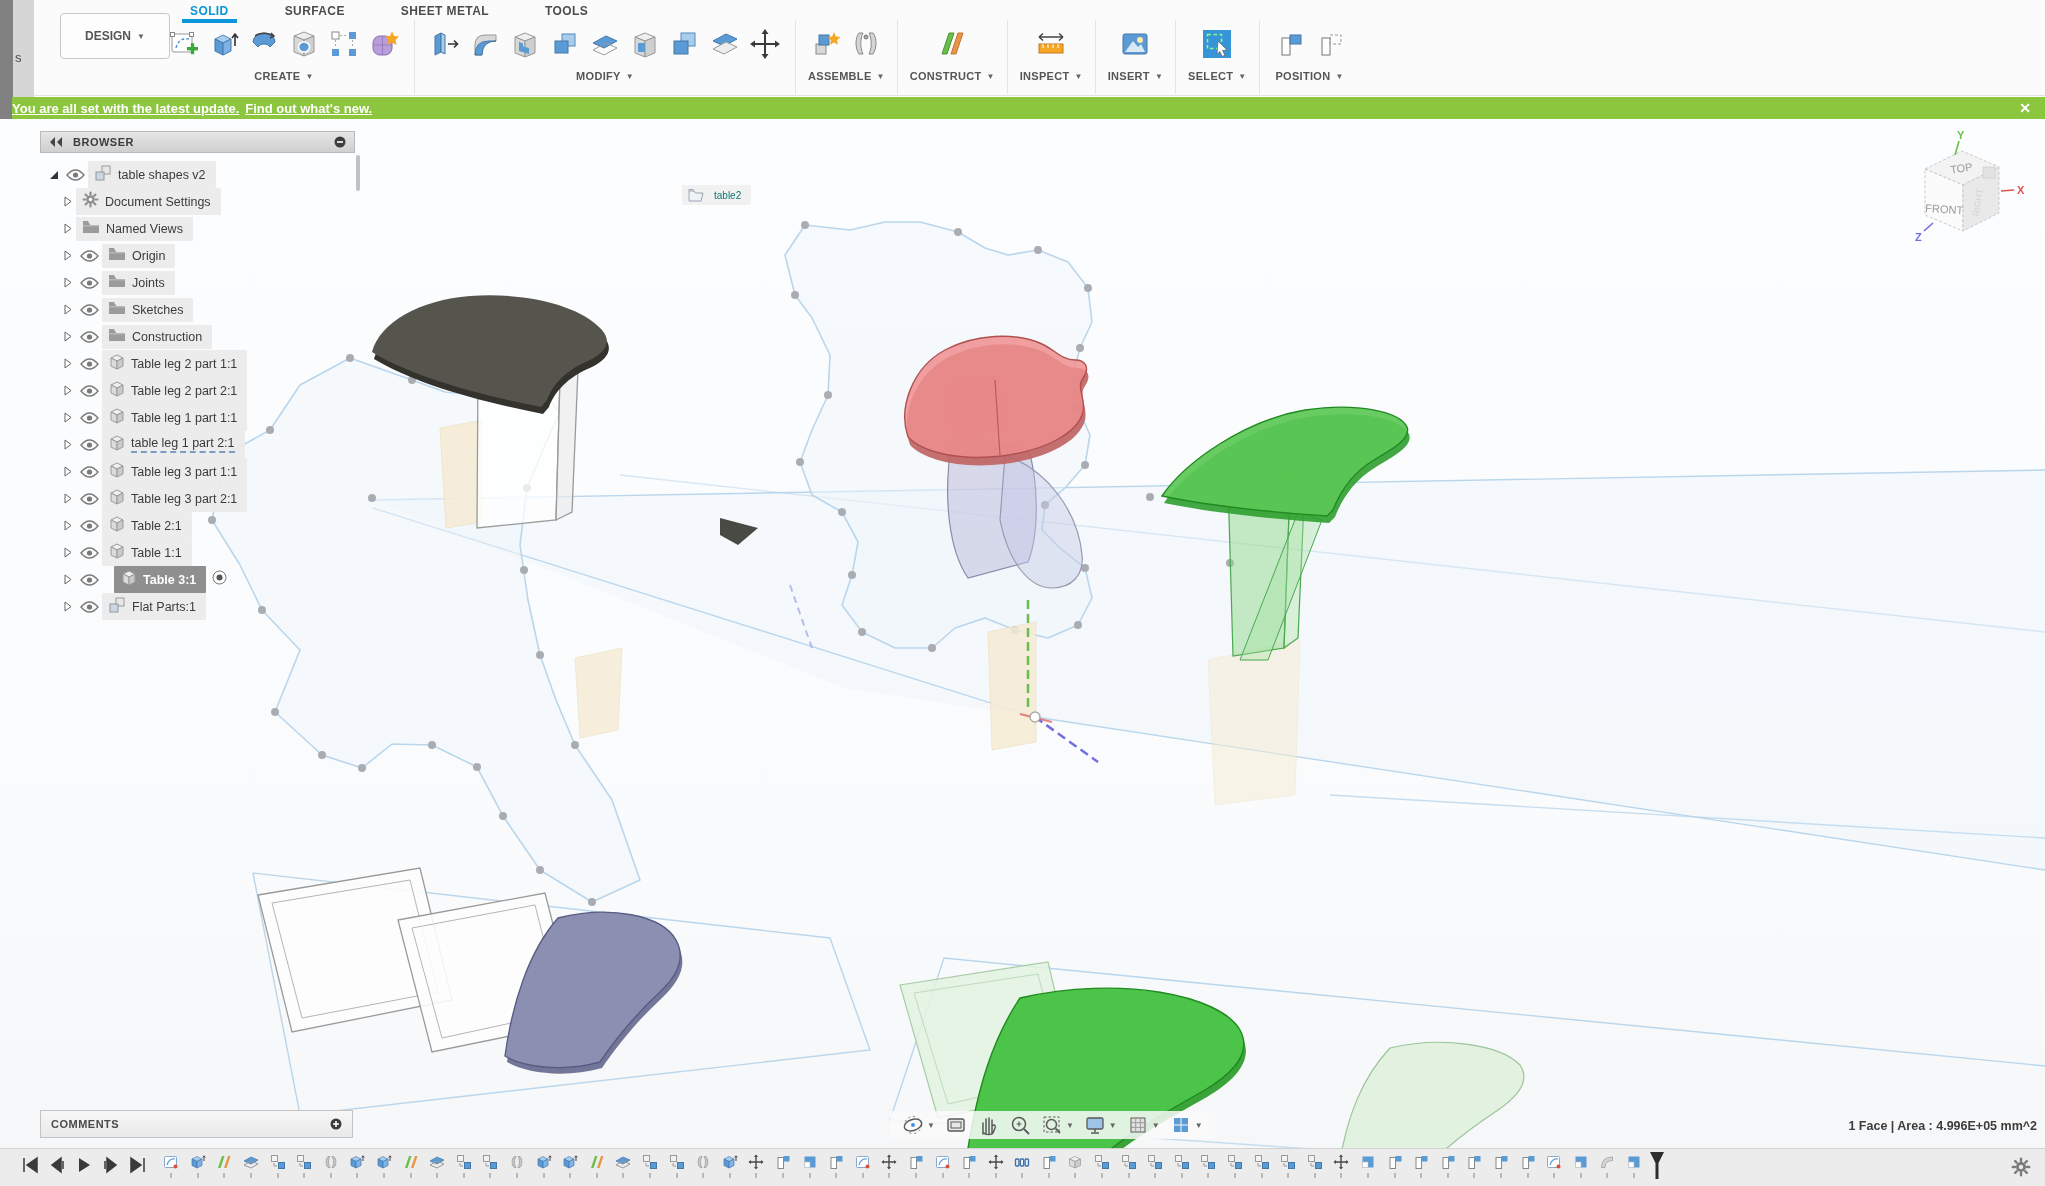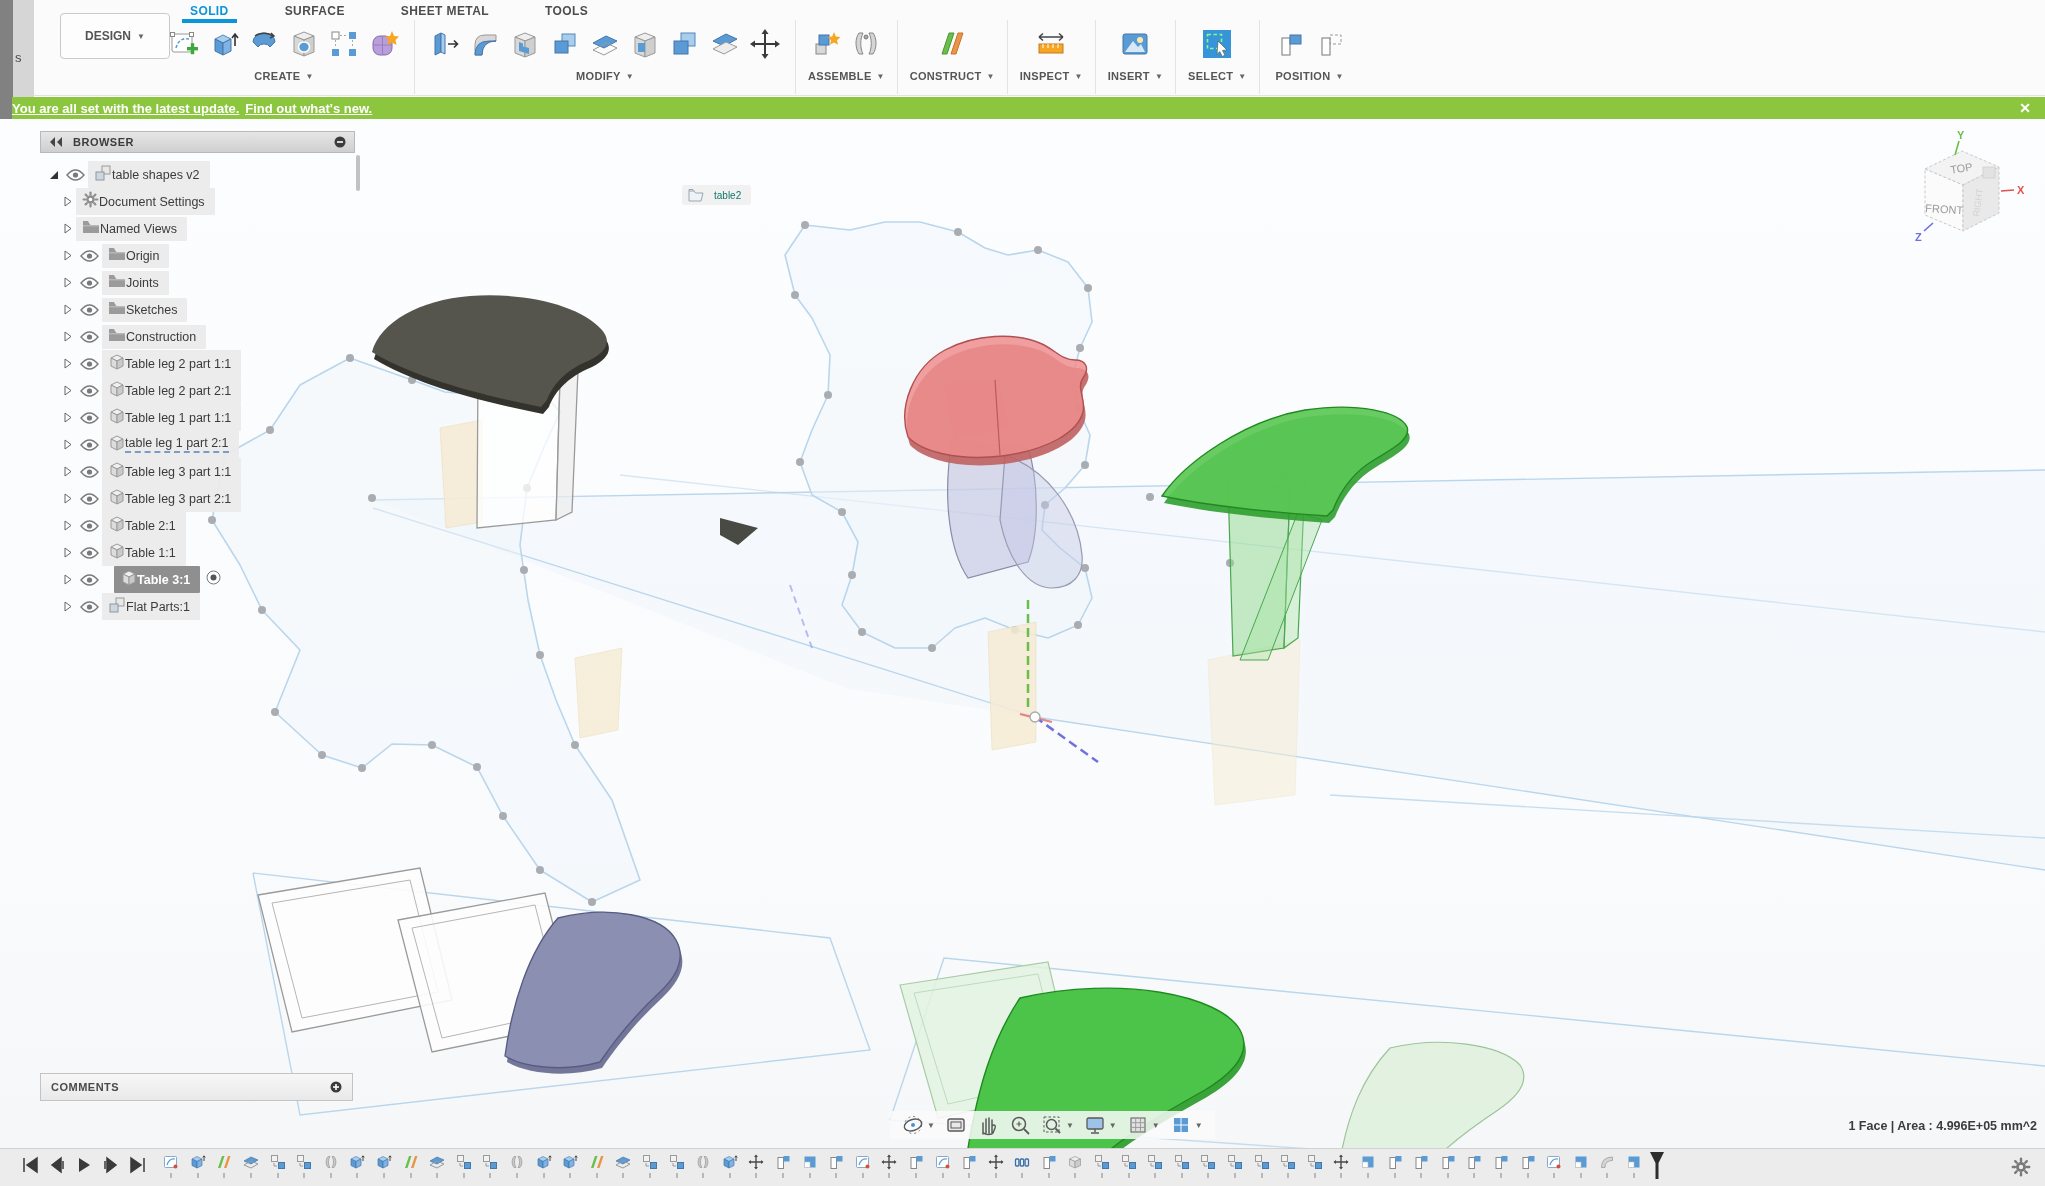--- a/index.html
+++ b/index.html
@@ -40,29 +40,29 @@
   
   #browser { position:absolute; left:40px; top:12px; width:315px; z-index:20; }
   #browser-header { height:22px; background:linear-gradient(#e6e6e6,#cfcfcf); border:1px solid #b9b9b9; display:flex; align-items:center; padding:0 8px; gap:10px; }
   #browser-header .title { font-size:11px; font-weight:bold; color:#3c3c3c; letter-spacing:.5px; flex:1; }
   .hdr-ico { color:#444; font-size:11px; cursor:pointer; line-height:1; }
   #browser-scroll { position:absolute; right:-5px; top:24px; width:4px; height:36px; background:#c2c2c2; border-radius:2px; }
   #tree { padding-top:8px; }
   .trow { display:flex; align-items:center; height:27px; }
   .trow .arrow { width:16px; display:flex; justify-content:center; cursor:pointer; }
   .trow .cell { width:26px; display:flex; justify-content:center; align-items:center; cursor:pointer; }
-  .trow .pill { display:flex; align-items:center; gap:0; background:rgba(234,234,234,.92); padding:3px 10px 3px 6px; border-radius:1px; cursor:pointer;justify-content:flex-end; }
+  .trow .pill { display:flex; align-items:center; gap:6px; background:rgba(234,234,234,.92); padding:3px 10px 3px 6px; border-radius:1px; cursor:pointer;justify-content:flex-end; }
   .trow .lbl { font-size:12.5px; color:#3b3b3b; white-space:nowrap; }
   .trow.sel .pill { background:#8f8f8f;margin-left:12px; }
   .trow.sel .lbl { color:#fff; font-weight:bold; }
   .trow .lbl.wavy { border-bottom:2px dashed #7d9cc4; padding-bottom:1px; }
   .radio { margin-left:6px; cursor:pointer; }
 
   
-  #comments { position:absolute; left:40px; top:954px; width:313px; height:28px; background:linear-gradient(#f7f7f7,#e9e9e9); border:1px solid #c3c3c3; display:flex; align-items:center; padding:0 10px; z-index:20; }
+  #comments { position:absolute; left:40px; top:991px; width:313px; height:28px; background:linear-gradient(#f7f7f7,#e9e9e9); border:1px solid #c3c3c3; display:flex; align-items:center; padding:0 10px; z-index:20; }
   #comments .title { font-size:11px; font-weight:bold; color:#4a4a4a; letter-spacing:.5px; flex:1; }
 
   
   #navbar { position:absolute; left:890px; top:992px; height:28px; display:flex; align-items:center; gap:2px; background:rgba(250,250,250,.85); padding:0 8px; z-index:20; }
   .nav-item { display:flex; align-items:center; gap:3px; padding:2px 4px; cursor:pointer; border-radius:2px; }
 
   
   #status { position:absolute; right:8px; top:1000px; font-size:12.5px; font-weight:bold; color:#3c3c3c; z-index:20; }
 
   

